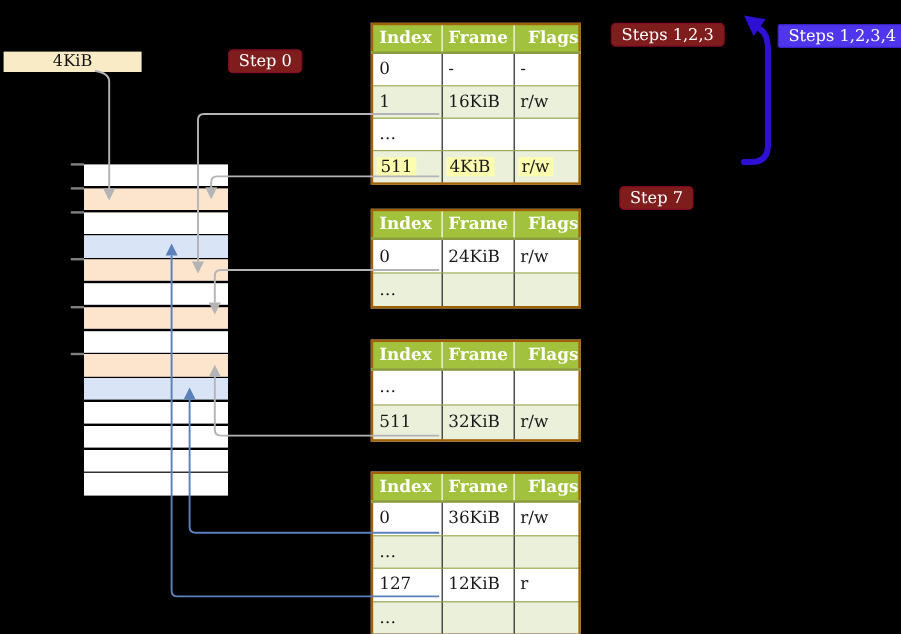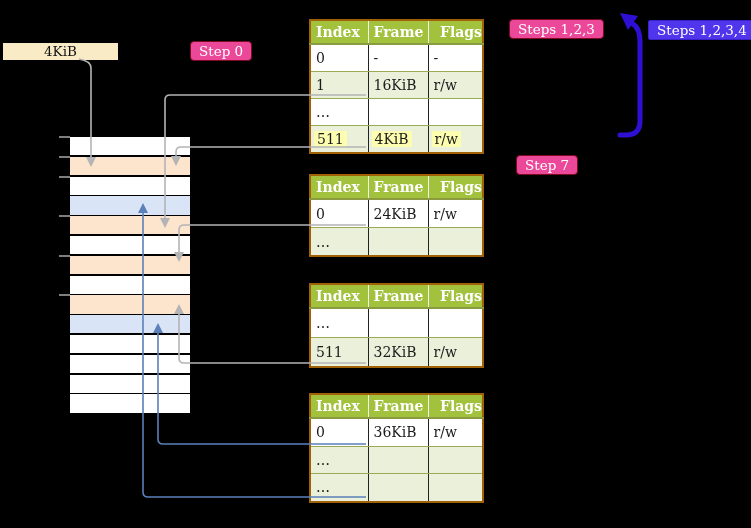--- a/index.html
+++ b/index.html
@@ -11,21 +11,21 @@
   
   #frame-label{
     left:3px;top:43px;width:115px;height:17px;background:#f8ebc6;color:#111;
     font-size:13.5px;line-height:17px;text-align:center;z-index:4;
   }
   
   .badge{
     z-index:4;color:#fff;font-size:13.5px;line-height:16px;padding:1px 8px;
     border-radius:4px;white-space:nowrap;
   }
-  .badge.red{background:#ec4899;border:1px solid #7d0a22;}
+  .badge.red{background:#7f1d1d;border:1px solid #7d0a22;}
   .badge.blue{background:#4f35ec;border:1px solid #3a22c8;border-radius:2px;}
   #badge-step0{left:190px;top:41px;}
   #badge-steps123{left:509px;top:19px;}
   #badge-steps1234{left:648px;top:20px;}
   #badge-step4{left:516px;top:155px;}
   
   #memory-column{left:70px;top:137px;width:120px;z-index:1;}
   .mrow{height:18.3px;margin-bottom:1.5px;}
   .mrow.white{background:#ffffff;}
   .mrow.orange{background:#fde5cd;}
@@ -216,20 +216,25 @@
         <tr>
           <td>0</td>
           <td>36KiB</td>
           <td>r/w</td>
         </tr>
         <tr class="tint">
           <td>…</td>
           <td></td>
           <td></td>
         </tr>
+        <tr>
+          <td>127</td>
+          <td>12KiB</td>
+          <td>r</td>
+        </tr>
         <tr class="tint">
           <td>…</td>
           <td></td>
           <td></td>
         </tr>
       </tbody>
     </table>
   </div>
 
 <svg id="arrows" width="751" height="528" viewBox="0 0 751 528">

